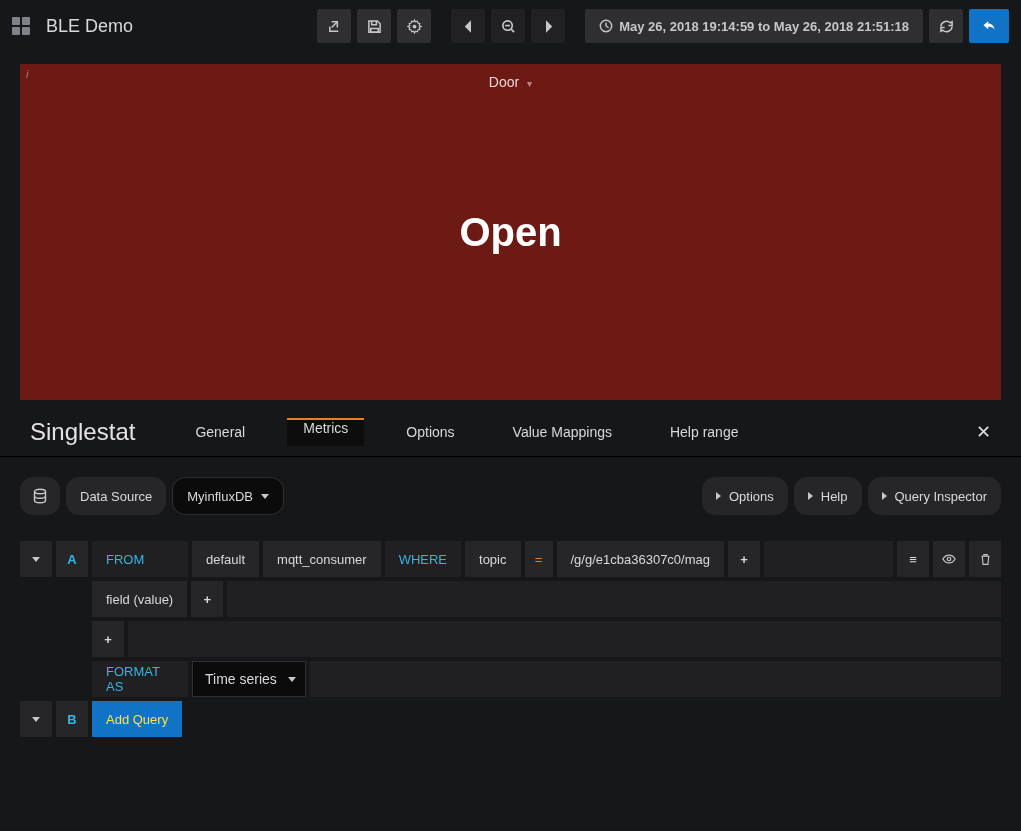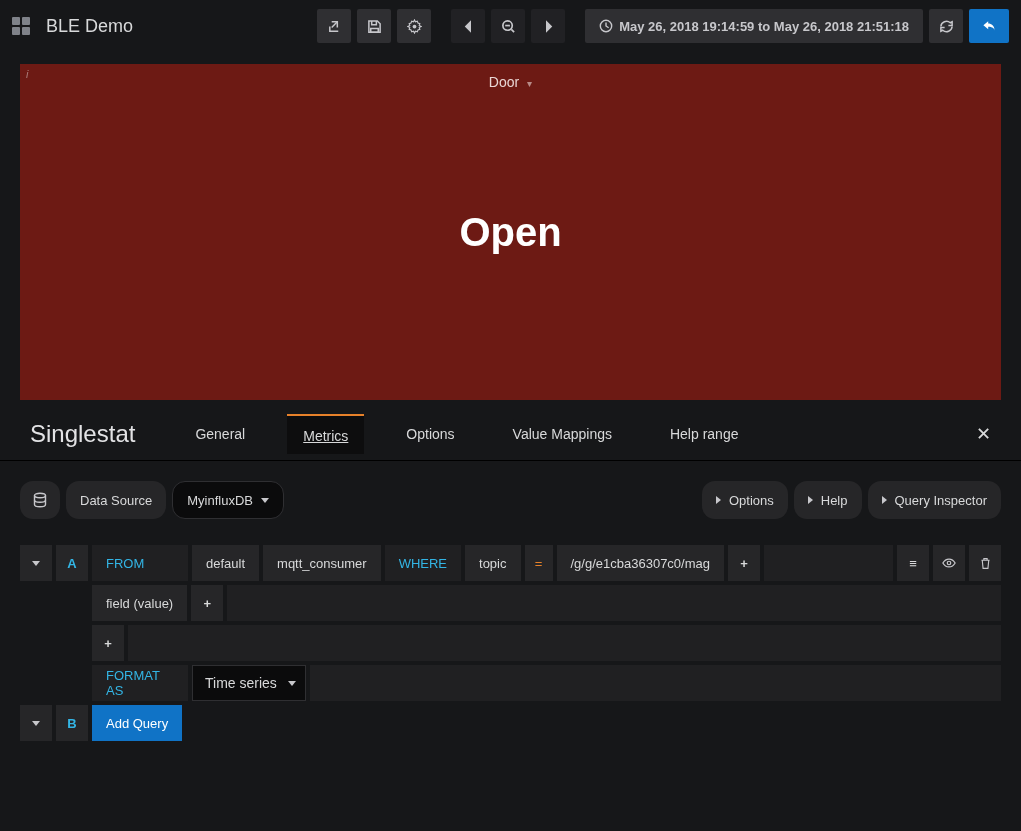--- a/index.html
+++ b/index.html
@@ -86,22 +86,21 @@
   .editor-type {
     font-size:24px; color:#e3e3e5; margin-right:18px;
   }
   .etab {
     color:#d8d9da; font-size:14px; padding:10px 16px;
     cursor:pointer;
   }
   .etab.active {
     background:#0d0d0e;
     border-top:2px solid #e6812a;
-    padding-top:12px;
-    text-decoration:underline;
+    padding-top:0;
   }
   .editor-close {
     margin-left:auto; color:#d8d9da; font-size:18px; cursor:pointer; padding:6px 8px;
   }
 
   .editor-body { padding: 20px 6px; }
   .ds-row {
     display:flex; align-items:center; gap:6px; margin-bottom:26px;
     padding: 0 14px;
   }
@@ -139,21 +138,21 @@
   }
   .row-letter {
     background:#262628; width:32px; height:36px;
     display:flex; align-items:center; justify-content:center;
     color:#33b5e5; font-weight:700;
   }
   .row-actions { display:flex; gap:4px; margin-left:auto; }
   .row-actions .seg { width:32px; padding:0; justify-content:center; }
 
   .add-query {
-    background:#1073c6; color:#ffffff; height:36px;
+    background:#1073c6; color:#fde047; height:36px;
     display:inline-flex; align-items:center; padding:0 14px;
     font-size:13px; font-weight:500;
   }
   select.native {
     background:#0b0b0c; color:#d8d9da; border:1px solid #2f2f32;
     height:36px; padding:0 28px 0 12px; font-size:14px;
     appearance:none;
   }
   .format-wrap { position:relative; display:inline-flex; }
   .format-wrap .tri { position:absolute; right:10px; top:16px; }

